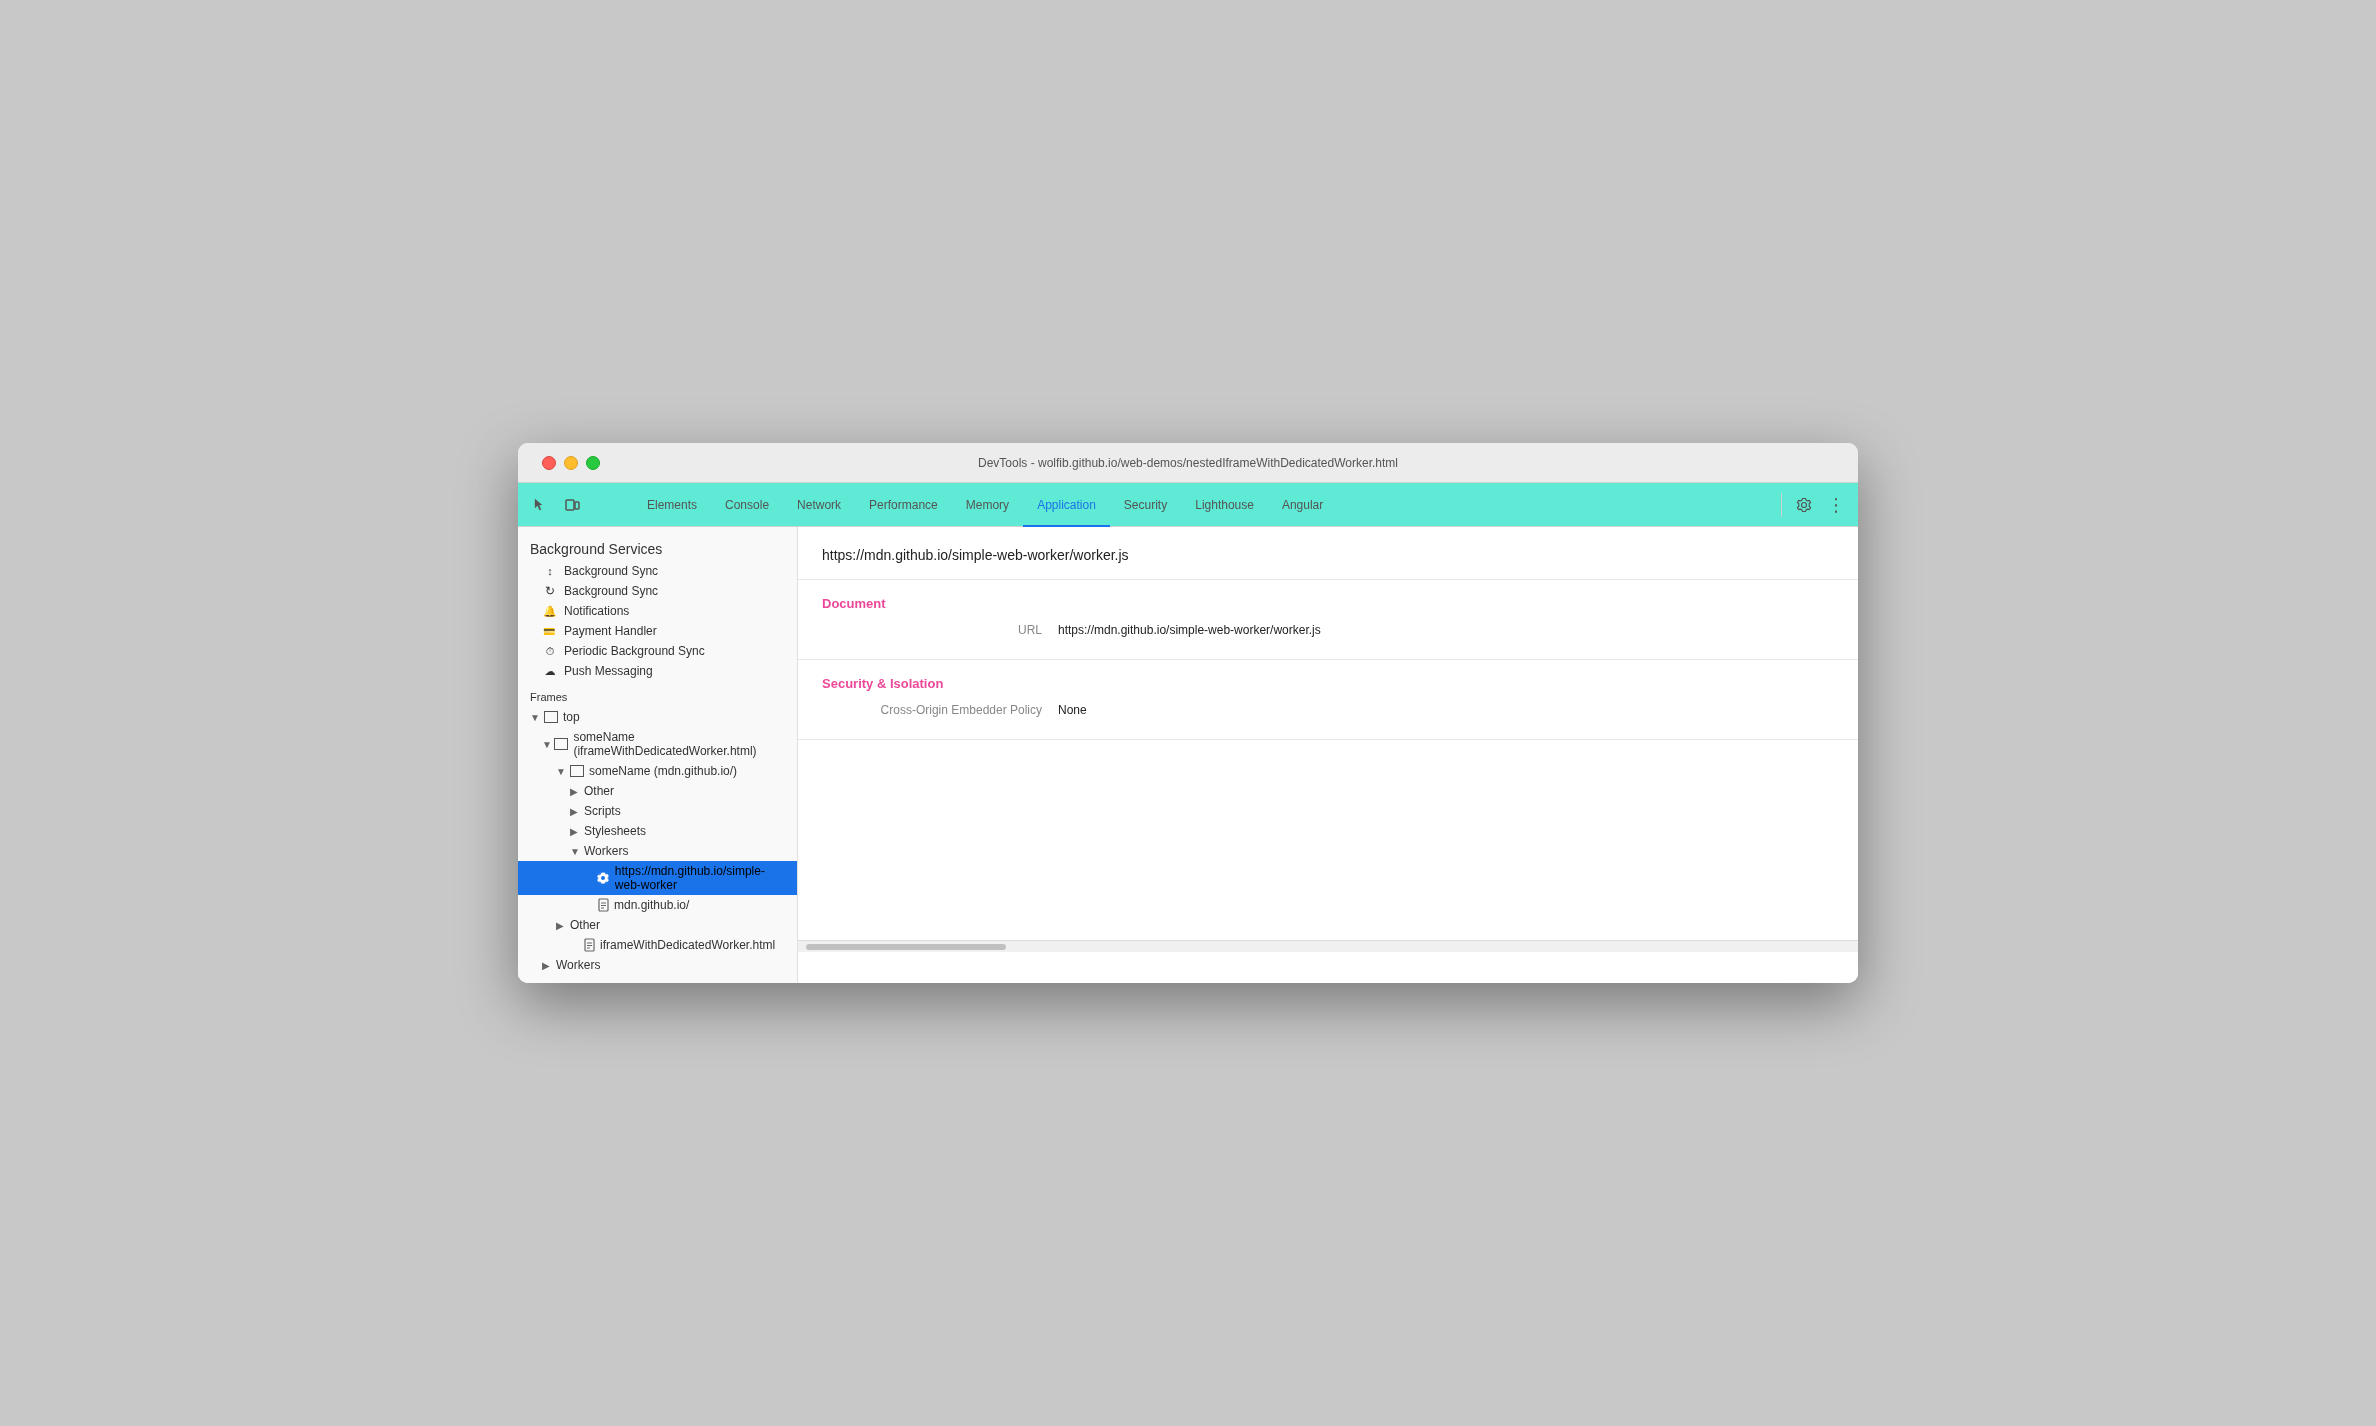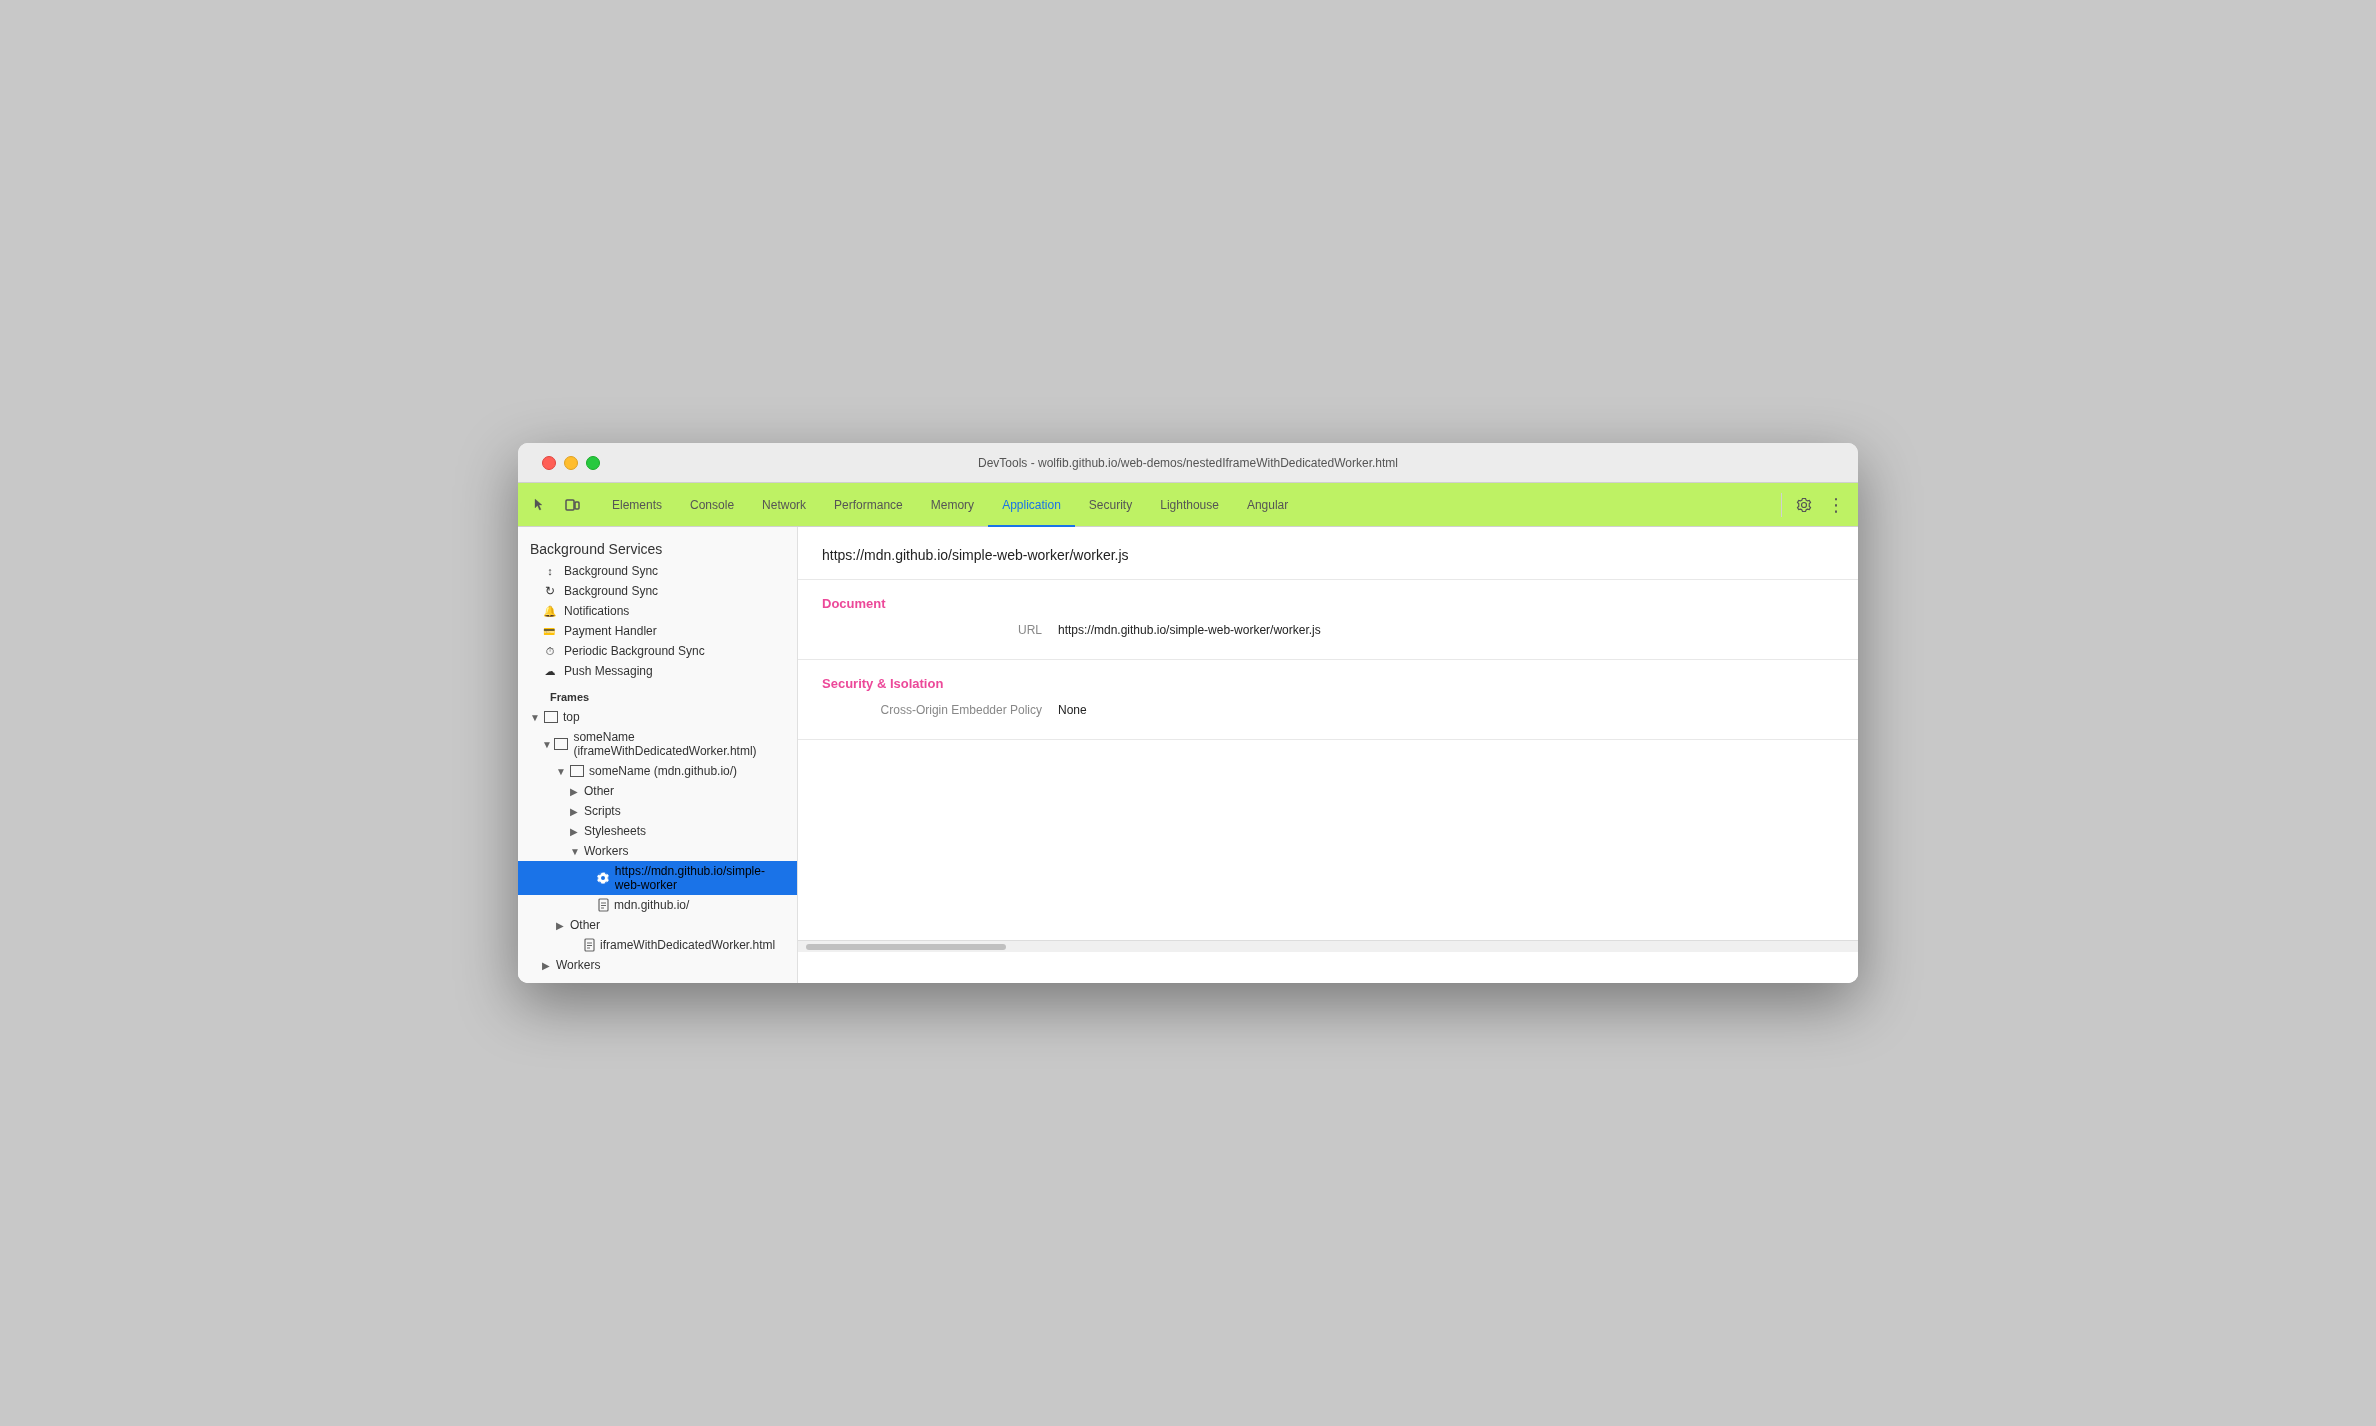--- a/index.html
+++ b/index.html
@@ -54,24 +54,25 @@
     }
     .devtools-container {
       display: flex;
       flex-direction: column;
       flex: 1;
       background: white;
     }
     .tabs-bar {
       display: flex;
       align-items: center;
-      background: #bef264;
+      background: #5eead4;
       border-bottom: 1px solid #d0d0d0;
       height: 44px;
       padding: 0 8px;
+      gap: 35px;
     }
     .tabs-bar-left {
       display: flex;
       align-items: center;
       gap: 4px;
       margin-right: 12px;
     }
     .icon-btn {
       width: 28px;
       height: 28px;
@@ -150,24 +151,23 @@
       margin-right: 6px;
       font-size: 12px;
       width: 16px;
       text-align: center;
     }
     .tree-section {
       margin-top: 4px;
     }
     .tree-label {
       font-size: 11px;
-      font-weight: 700;
+      font-weight: 400;
       color: #333;
-      padding: 6px 12px 4px 20px;
-      margin-left: 12px;
+      padding: 6px 12px 4px 12px;
     }
     .tree-item {
       display: flex;
       align-items: center;
       padding: 3px 8px;
       font-size: 12px;
       color: #333;
       cursor: pointer;
     }
     .tree-item.selected {

